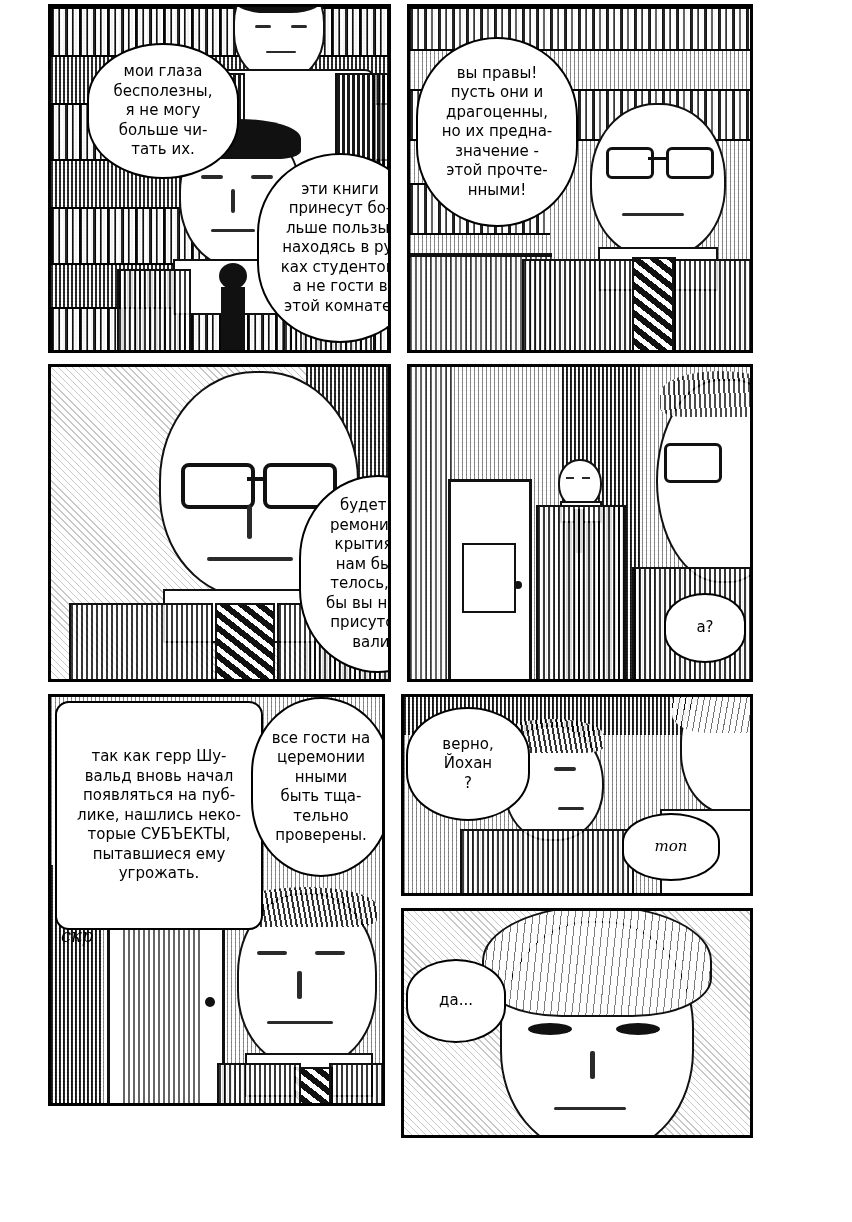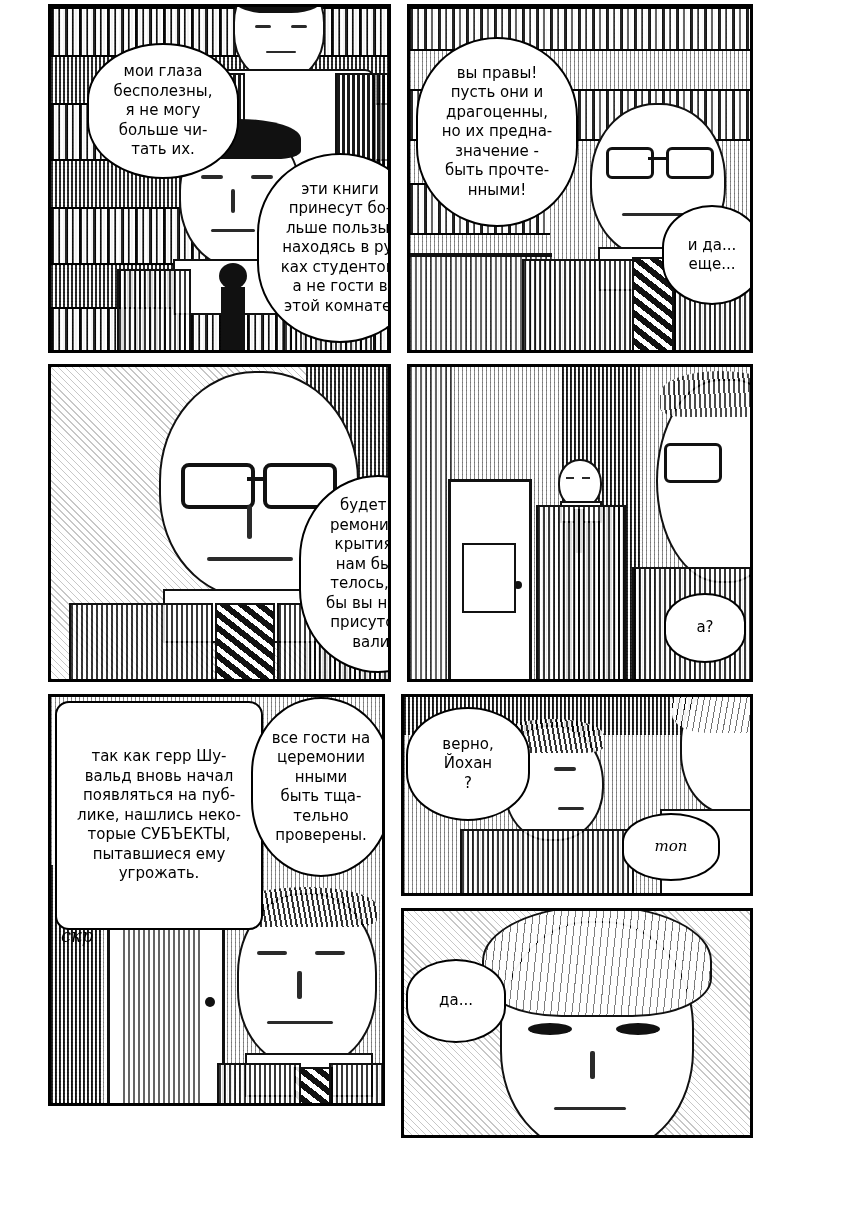--- a/index.html
+++ b/index.html
@@ -208,26 +208,22 @@
     <div class="tie-stripe" style="left:222px; top:250px; width:40px; height:100px;"></div>
     <div class="suit" style="left:112px; top:252px; width:108px; height:98px;"></div>
     <div class="suit" style="left:262px; top:252px; width:88px; height:98px;"></div>
 
     <div class="balloon" style="left:6px; top:30px; width:162px; height:190px;">
       <div class="txt">вы правы!
 пусть они и
 драгоценны,
 но их предна-
 значение -
-быть прочте-
+этой прочте-
 нными!</div>
-    </div>
-    <div class="balloon" style="left:252px; top:198px; width:100px; height:100px;">
-      <div class="txt">и да...
-еще...</div>
     </div>
   </div>
 
   <div class="panel" style="left:48px; top:364px; width:343px; height:318px;">
     <div class="tone-light"></div>
     <div class="tone-dark" style="left:255px; top:0; width:88px; height:318px;"></div>
 
     <div class="skin" style="left:108px; top:4px; width:196px; height:224px; border-radius:48% 48% 46% 46%;"></div>
     <div class="ink-soft" style="left:130px; top:96px; width:66px; height:38px; border:4px solid #111; background:#fff; border-radius:8px;"></div>
     <div class="ink-soft" style="left:212px; top:96px; width:66px; height:38px; border:4px solid #111; background:#fff; border-radius:8px;"></div>

